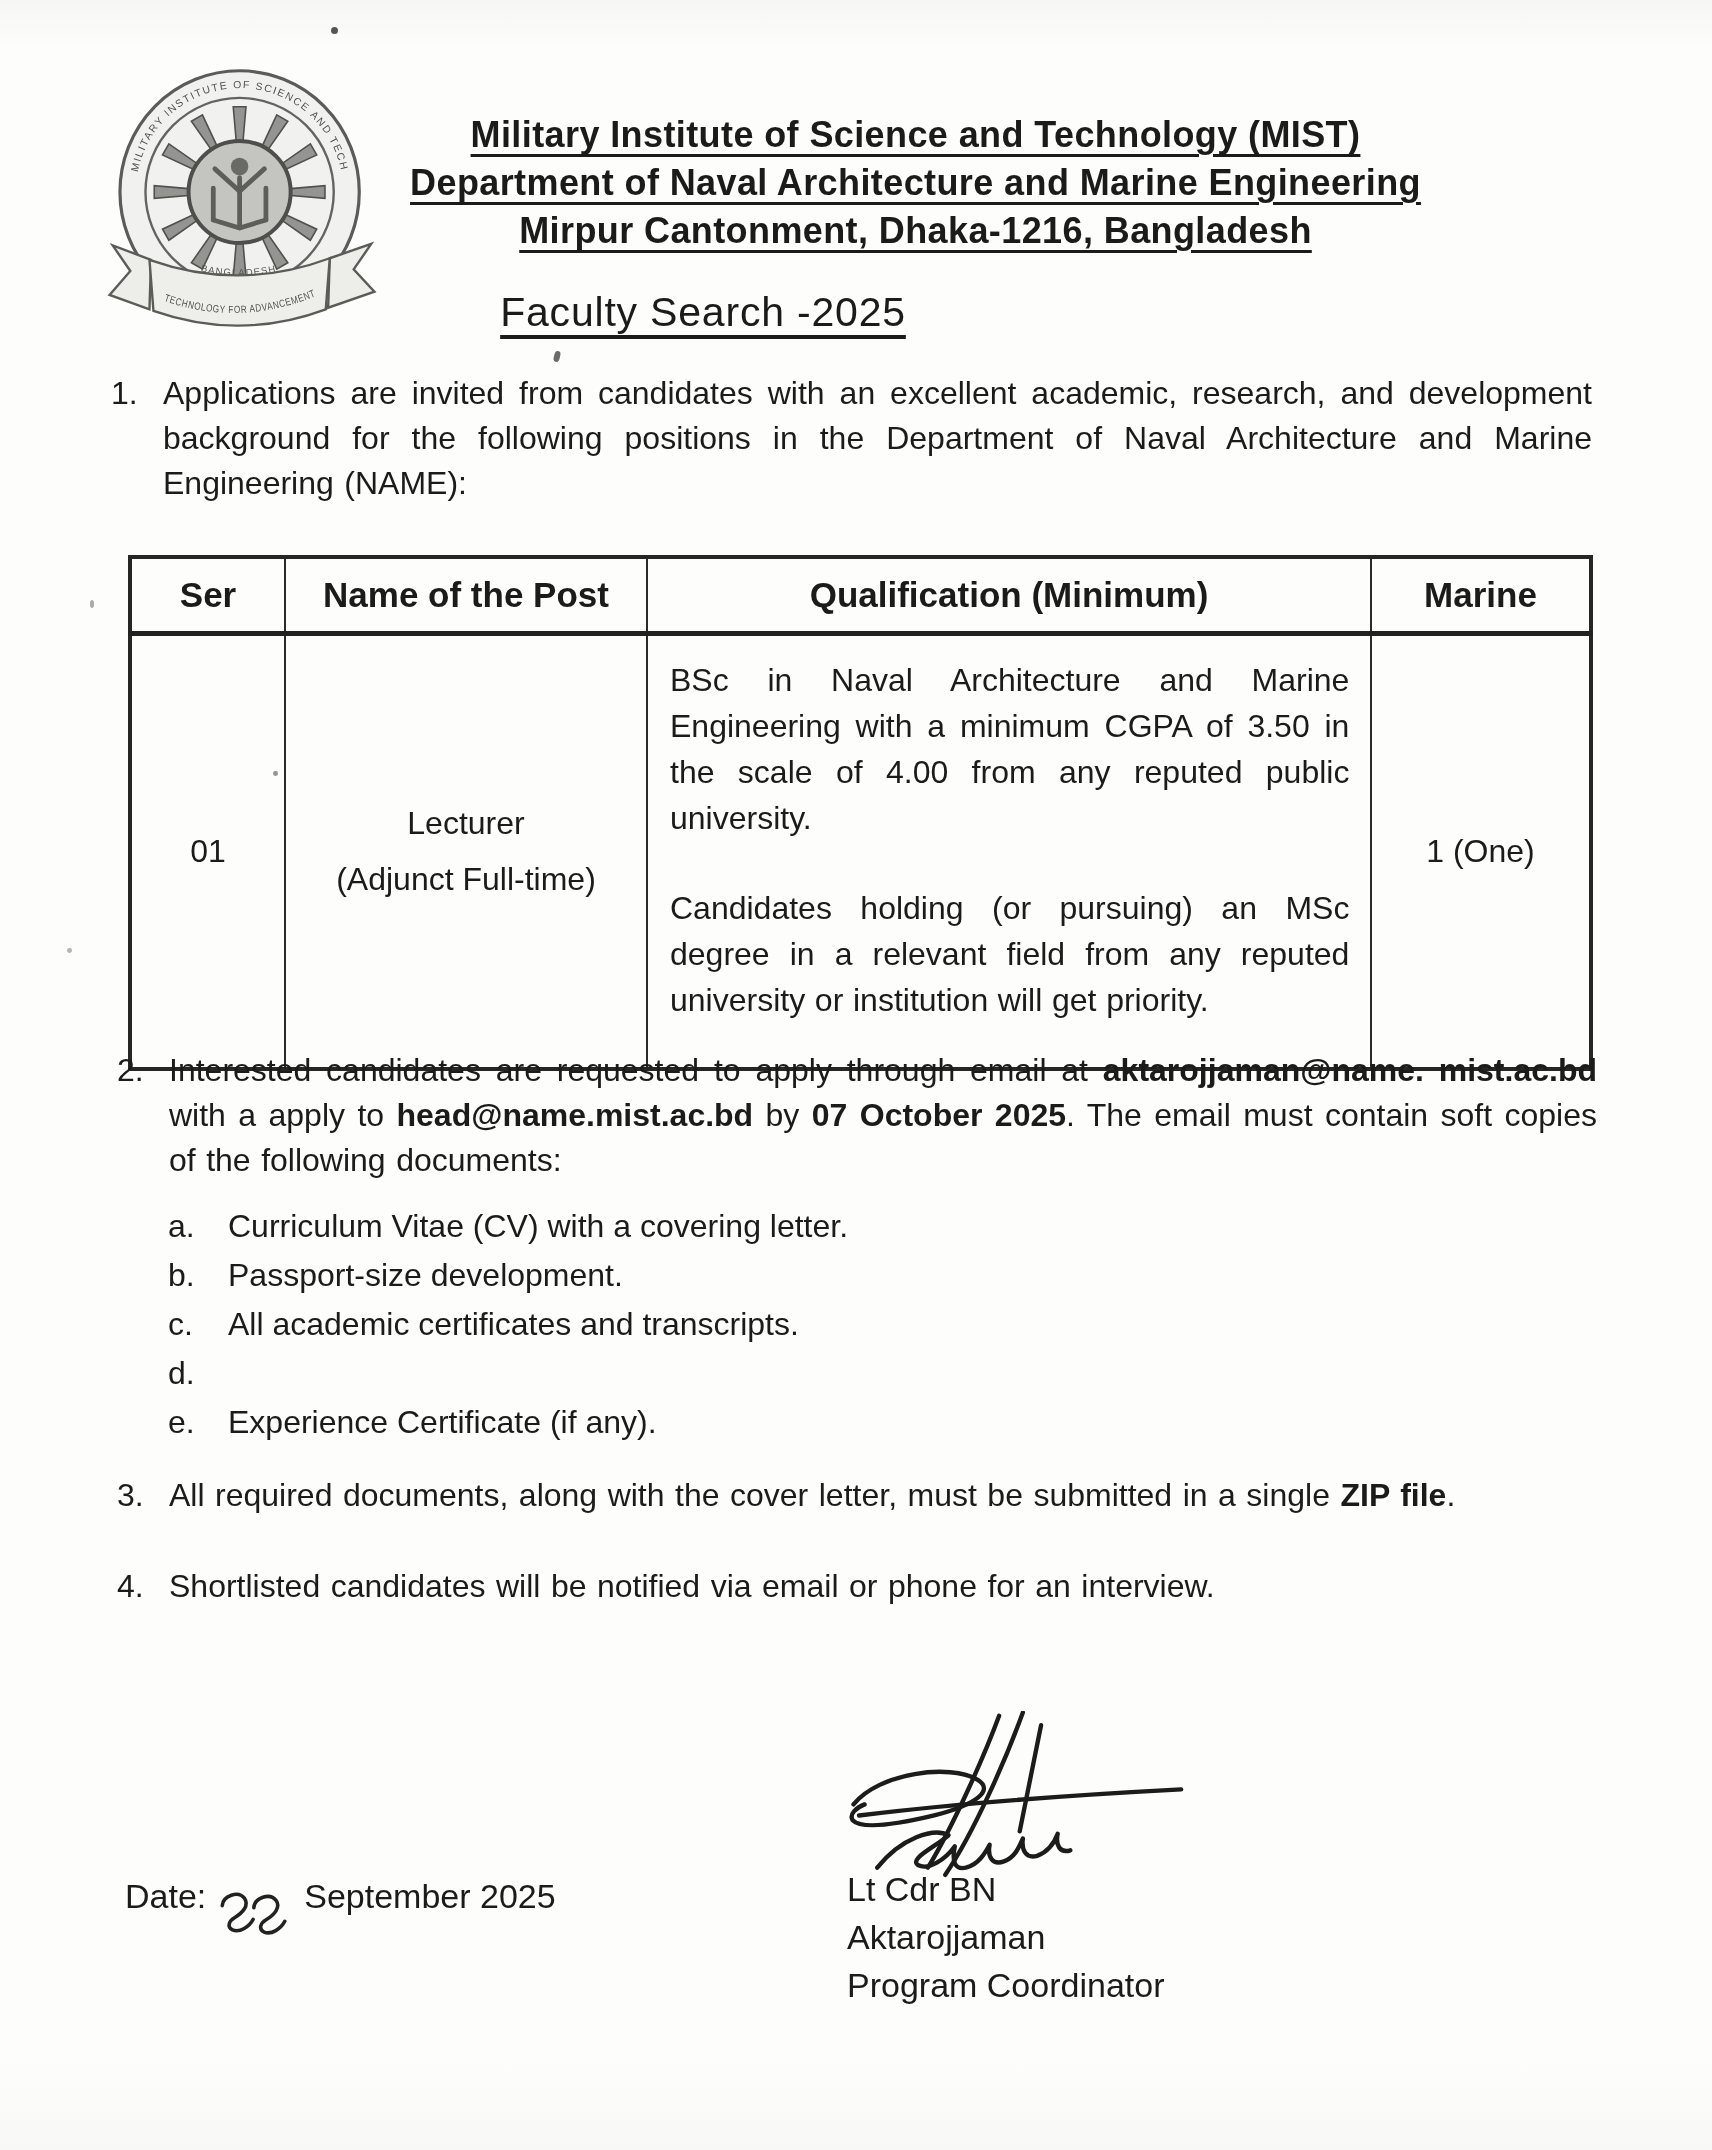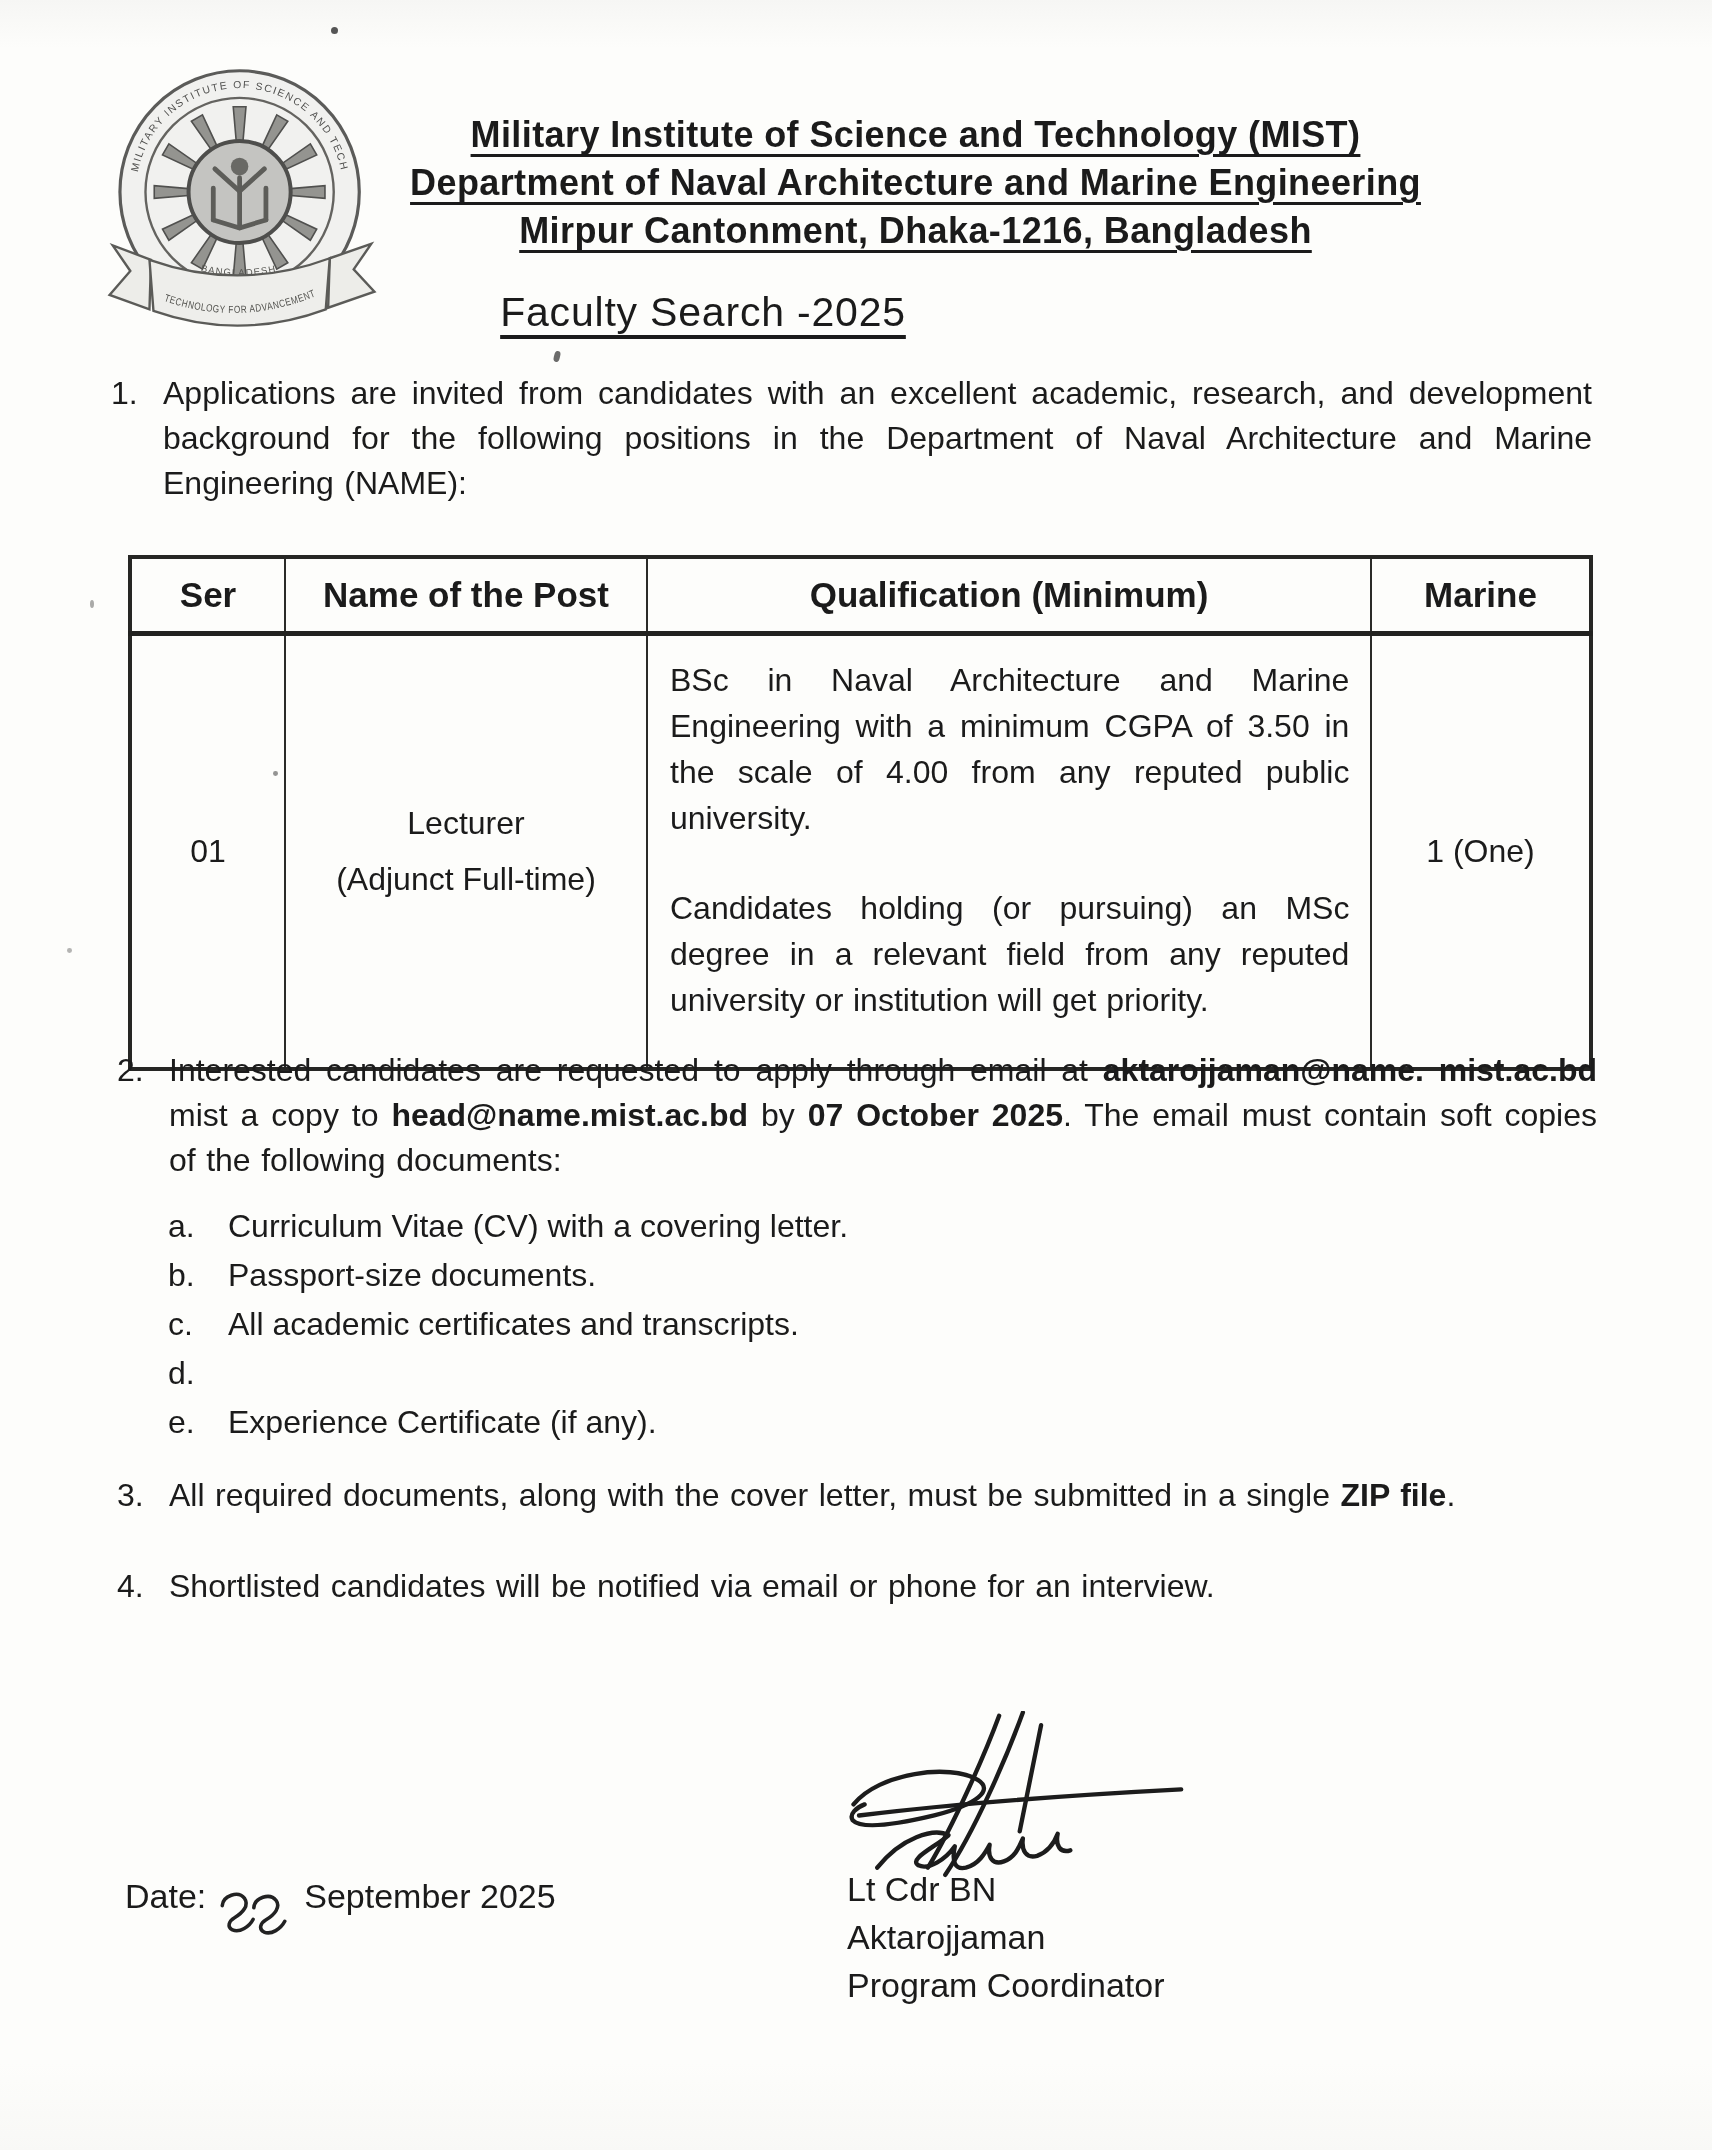--- a/index.html
+++ b/index.html
@@ -145,31 +145,31 @@
           <p>BSc in Naval Architecture and Marine Engineering with a minimum CGPA of 3.50 in the scale of 4.00 from any reputed public university.</p>
           <p>Candidates holding (or pursuing) an MSc degree in a relevant field from any reputed university or institution will get priority.</p>
         </td>
         <td class="cell-center">1 (One)</td>
       </tr>
     </tbody>
   </table>
 
   <div class="num-item" style="left:117px;top:1048px;width:1480px;">
     <span class="num">2.</span>
-    <span class="itext"><span>Interested candidates are requested to apply through email at </span><b>aktarojjaman@name. mist.ac.bd</b><span> mist a copy to </span><b>head@name.mist.ac.bd</b><span> by </span><b>07 October 2025</b><span>. The email must contain soft copies of the following documents:</span></span>
+    <span class="itext"><span>Interested candidates are requested to apply through email at </span><b>aktarojjaman@name. mist.ac.bd</b><span> with a apply to </span><b>head@name.mist.ac.bd</b><span> by </span><b>07 October 2025</b><span>. The email must contain soft copies of the following documents:</span></span>
   </div>
 
   <div class="doc-list">
     <div class="row">
       <span class="letter">a.</span>
       <span>Curriculum Vitae (CV) with a covering letter.</span>
     </div>
     <div class="row">
       <span class="letter">b.</span>
-      <span>Passport-size documents.</span>
+      <span>Passport-size development.</span>
     </div>
     <div class="row">
       <span class="letter">c.</span>
       <span>All academic certificates and transcripts.</span>
     </div>
     <div class="row">
       <span class="letter">d.</span>
     </div>
     <div class="row">
       <span class="letter">e.</span>

